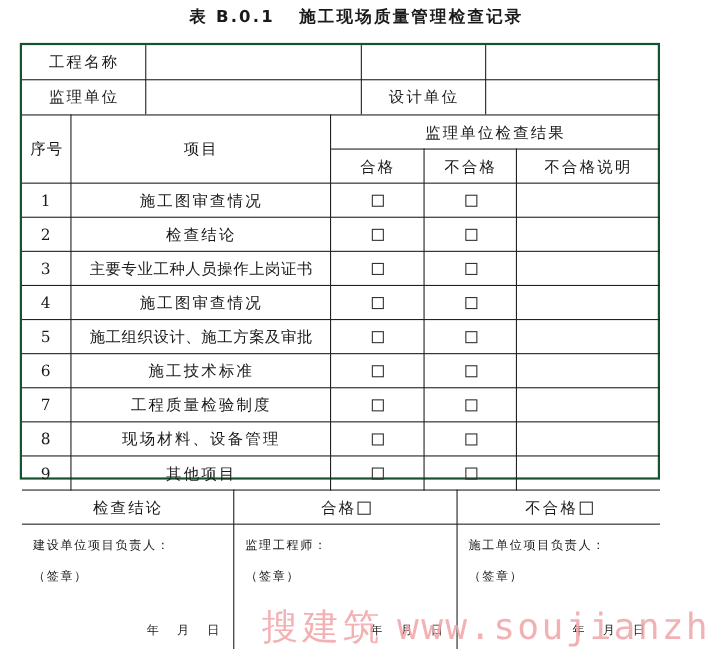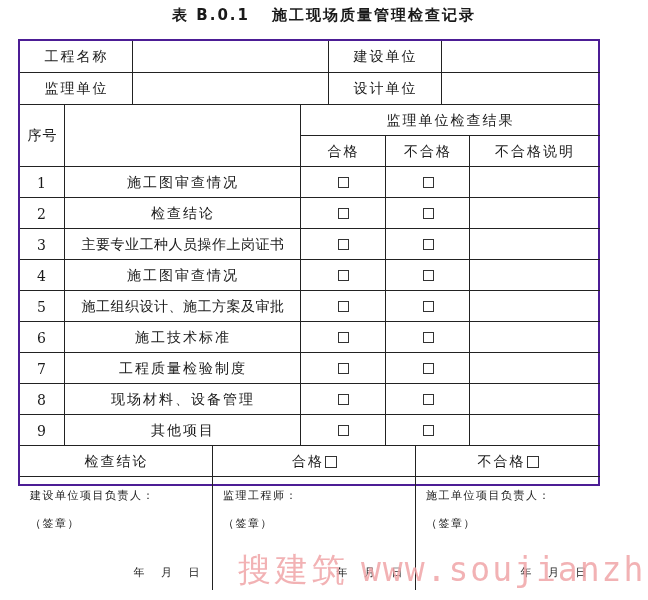--- a/index.html
+++ b/index.html
@@ -2,22 +2,22 @@
 <html><head>
 <meta charset="utf-8">
 <style>
   html, body { margin:0; padding:0; background:#ffffff; }
   body { width:648px; height:600px; position:relative; overflow:hidden;
          font-family:"DejaVu Serif","Liberation Serif",serif; color:#1a1a1a; }
   .title { position:absolute; top:6px; left:0; width:648px; text-align:center;
            font-family:"DejaVu Sans","Liberation Sans",sans-serif; font-weight:bold;
            font-size:15px; letter-spacing:2px; }
   .title .code { margin-right:22px; }
-  .grid { position:absolute; left:18px; top:39px; width:582px; height:447px;
-          border:2px solid #4c1d95; box-sizing:border-box; }
+  .grid { position:absolute; left:18px; top:39px; width:582px; height:397px;
+          border:2px solid #14532d; box-sizing:border-box; }
   .cell { position:absolute; box-sizing:border-box; display:flex; align-items:center;
           justify-content:center; font-size:14px; letter-spacing:2px; }
   .hl { position:absolute; height:0; border-top:1.5px solid #222; }
   .vl { position:absolute; width:0; border-left:1.5px solid #222; }
   .cb { width:11px; height:11px; border:1.3px solid #333; box-sizing:border-box; display:inline-block; }
   .cb-inline { width:12px; height:12px; border:1.3px solid #333; box-sizing:border-box;
                display:inline-block; vertical-align:-1px; margin-left:1px; }
   .sig { position:absolute; box-sizing:border-box; font-size:11px; letter-spacing:1.5px; }
   .sig .role { position:absolute; left:10px; top:11px; white-space:nowrap; }
   .sig .stamp { position:absolute; left:10px; top:39px; white-space:nowrap; }
@@ -31,29 +31,29 @@
 <body>
 
 <div class="title">
   <span class="code">表 B.0.1</span><span>施工现场质量管理检查记录</span>
 </div>
 
 <div class="grid">
 
   <div class="cell" style="left:0;top:0;width:113px;height:32px;">工程名称</div>
   <div class="cell" style="left:113px;top:0;width:196px;height:32px;"></div>
-  <div class="cell" style="left:309px;top:0;width:113px;height:32px;">建设单位</div>
   <div class="cell" style="left:422px;top:0;width:158px;height:32px;"></div>
 
   <div class="cell" style="left:0;top:32px;width:113px;height:32px;">监理单位</div>
   <div class="cell" style="left:113px;top:32px;width:196px;height:32px;"></div>
   <div class="cell" style="left:309px;top:32px;width:113px;height:32px;">设计单位</div>
   <div class="cell" style="left:422px;top:32px;width:158px;height:32px;"></div>
 
   <div class="cell" style="left:0;top:64px;width:45px;height:62px;letter-spacing:1px;">序号</div>
+  <div class="cell" style="left:45px;top:64px;width:236px;height:62px;">项目</div>
   <div class="cell" style="left:281px;top:64px;width:299px;height:31px;">监理单位检查结果</div>
   <div class="cell" style="left:281px;top:95px;width:85px;height:31px;">合格</div>
   <div class="cell" style="left:366px;top:95px;width:84px;height:31px;">不合格</div>
   <div class="cell" style="left:450px;top:95px;width:130px;height:31px;">不合格说明</div>
 
   <div>
     <div class="cell" style="left:0;top:126px;width:45px;height:31px;">1</div>
     <div class="cell" style="left:45px;top:126px;width:236px;height:31px;">施工图审查情况</div>
     <div class="cell" style="left:281px;top:126px;width:85px;height:31px;">
         <span class="cb"></span>

